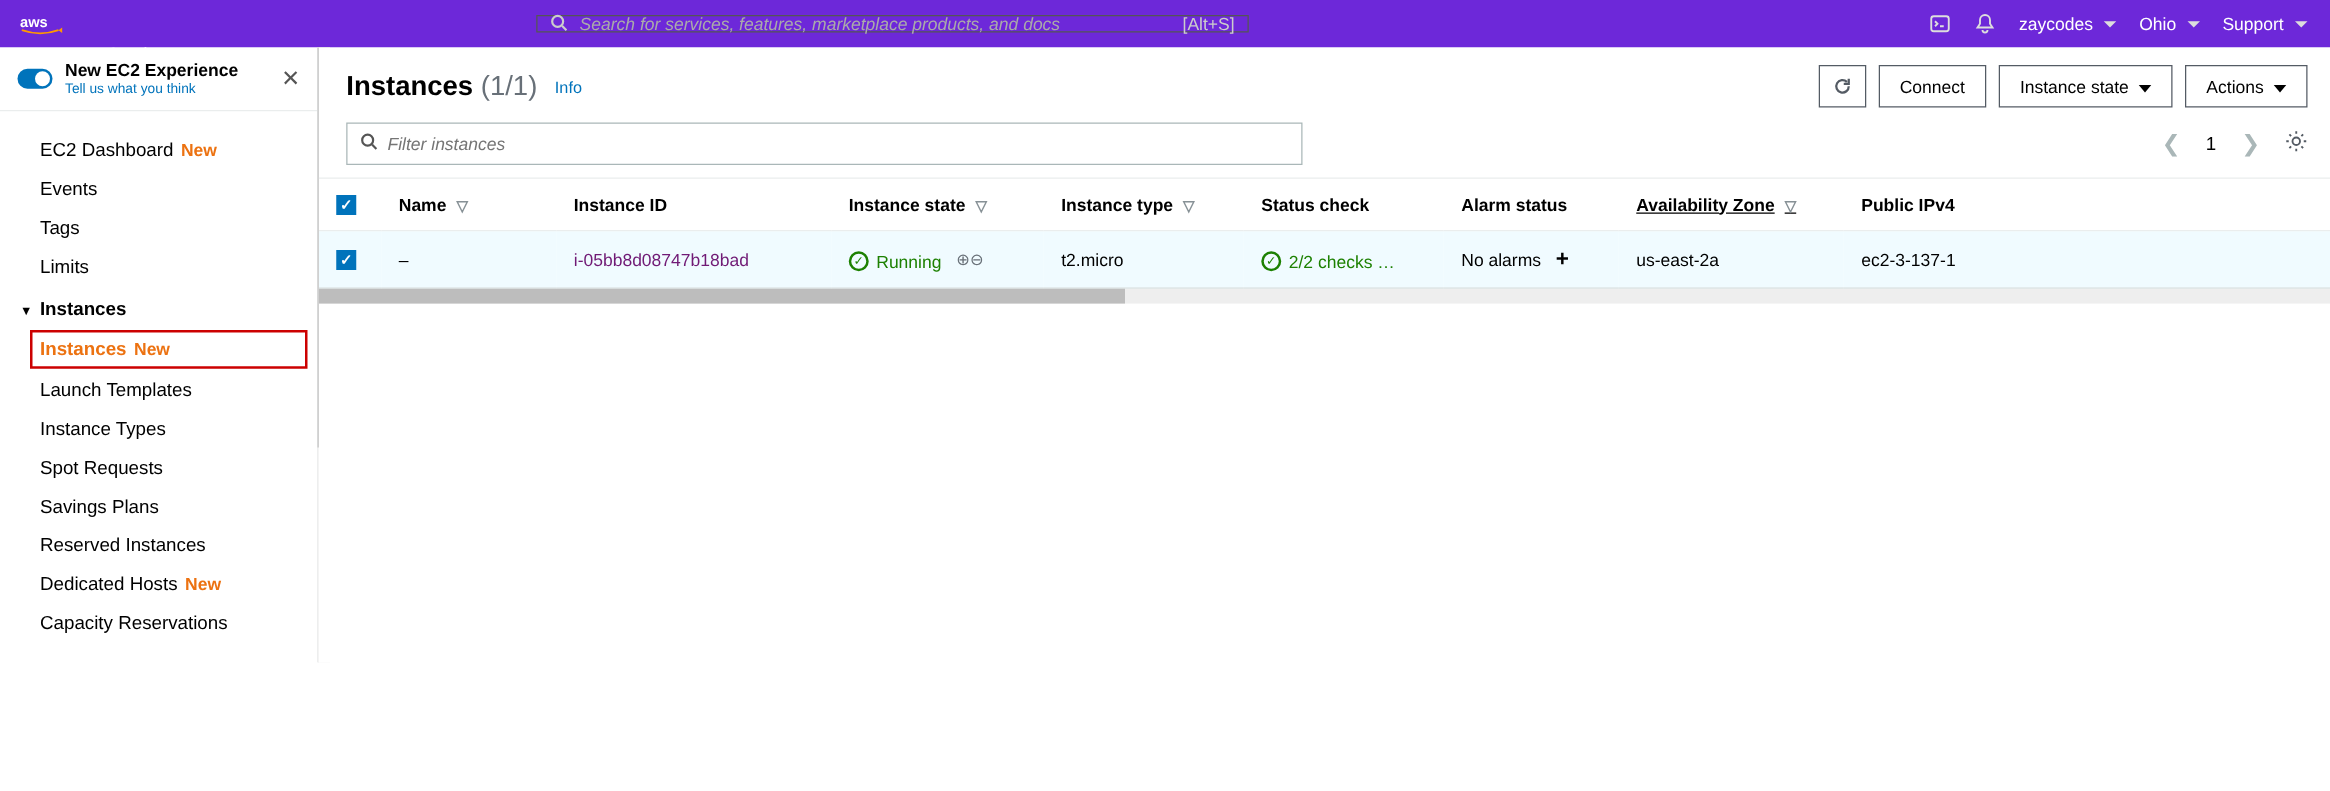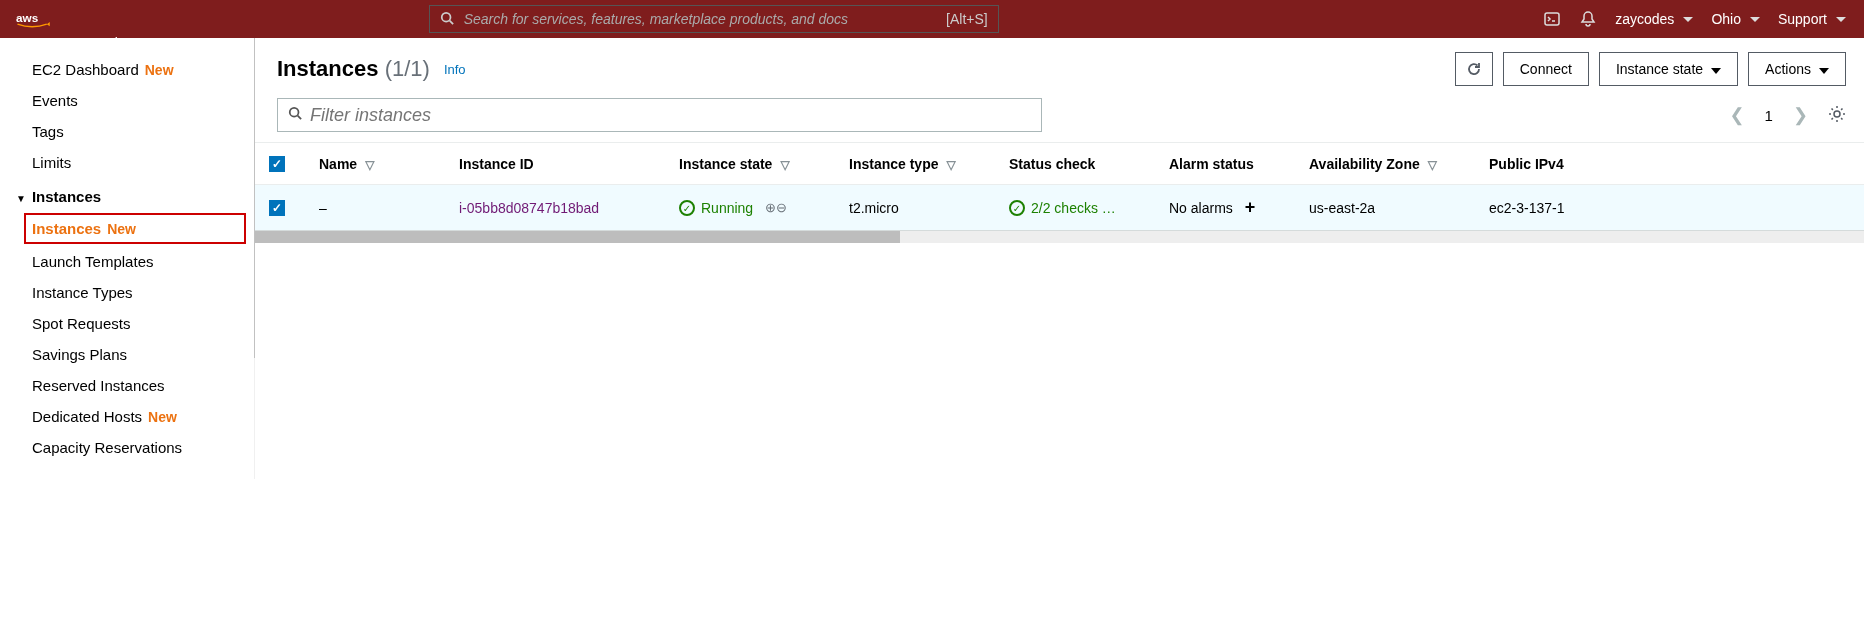--- a/index.html
+++ b/index.html
@@ -1,24 +1,24 @@
 <!DOCTYPE html>
 <html><head>
 <meta charset="utf-8">
 <style>
   * { box-sizing: border-box; margin: 0; padding: 0; font-family: "Amazon Ember", Arial, sans-serif; }
   body { background: #fff; color: #000; width: 1864px; }
   
   
-  .topnav { background: #7f1d1d; height: 38px; display: flex; align-items: center; color: #fff; font-size: 14px; }
+  .topnav { background: #6d28d9; height: 38px; display: flex; align-items: center; color: #fff; font-size: 14px; }
   .logo { padding: 0 16px 0 16px; display:flex; align-items:center;}
   .logo svg { height: 18px; }
   .services { padding: 0 10px; cursor: pointer; display:flex; align-items:center; gap:6px;margin-top:48px;}
   .search-wrap { margin-left: 260px; }
-  .search-box { width: 570px; height: 28px; border: 1px solid #555; background: transparent; display: flex; align-items: center; padding: 0 10px; color: #aaa; font-style: italic; font-size: 14px; }
+  .search-box { width: 570px; height: 14px; border: 1px solid #555; background: transparent; display: flex; align-items: center; padding: 0 10px; color: #aaa; font-style: italic; font-size: 14px; }
   .search-box .mag { font-style: normal; margin-right: 10px; color:#ccc;}
   .search-box .shortcut { margin-left: auto; font-style: normal; color:#ccc;text-align:center; }
   .nav-right { margin-left: auto; display: flex; align-items: center; gap: 18px; padding-right: 18px; }
   .nav-right .item { display:flex; align-items:center; gap:6px; cursor:pointer; }
   .caret-down::after { content:""; display:inline-block; border-left:5px solid transparent; border-right:5px solid transparent; border-top:5px solid #ddd; margin-left:3px; vertical-align:middle;}
   .nav-icon { width:18px; height:18px; display:inline-flex; align-items:center; justify-content:center;}
   .ico-bell svg, .ico-shell svg { stroke:#ddd; fill:none;}
   
   
   .body-wrap { display:flex; }
@@ -53,21 +53,21 @@
   .btn.icon-only { padding:0 10px;}
   .btn.primary { background:#ec7211; color:#fff; border-color:#ec7211; font-weight:700;}
   .btn-split { display:flex;}
   .btn-split .btn.primary.drop { border-left:1px solid #d76a10; padding:0 10px;}
   .btn .dd::after{content:"";display:inline-block;border-left:5px solid transparent;border-right:5px solid transparent;border-top:6px solid currentColor;}
   .refresh-ico{ width:16px;height:16px; stroke:#545b64; fill:none;}
   
   .filter-row { padding:0 18px 10px 22px; display:flex; align-items:center; gap:20px;}
   .filter-box { flex:none; width:765px; height:34px; border:1px solid #aab7b8; display:flex; align-items:center; padding:0 10px; color:#687078;}
   .filter-box .mag{ margin-right:8px; color:#555;}
-  .filter-box input{ border:none; outline:none; font-size:18px; font-style:italic; width:100%; color:#000;}
+  .filter-box input{ border:none; outline:none; font-size:14px; font-style:italic; width:100%; color:#000;}
   .pager { margin-left:auto; display:flex; align-items:center; gap:20px; font-size:15px;}
   .pager .chev{ color:#aab7b8; font-size:18px; cursor:pointer;}
   .pager .gear{ cursor:pointer;}
   
   
   .tbl-wrap { border-top:1px solid #eaeded; overflow-x:hidden; }
   table.grid { width: 1660px; border-collapse:collapse; font-size:14px;}
   table.grid th { text-align:left; font-weight:700; padding:12px 14px; border-bottom:1px solid #eaeded; color:#000; white-space:nowrap;}
   table.grid td { padding:12px 14px; border-bottom:1px solid #d5dbdb; white-space:nowrap;}
   table.grid tbody tr { background:#f0fbff; border-top:1px solid #0073bb; border-bottom:1px solid #0073bb;}
@@ -131,20 +131,28 @@
         <span>Support</span>
       </span>
   </div>
 </div>
 
 <div class="body-wrap">
 
   <div class="sidebar">
     <div class="sidebar-scroll-track"></div>
     <div class="sidebar-scroll"></div>
+    <div class="new-exp">
+      <div class="toggle"></div>
+      <div class="new-exp-text">
+        <div class="title">New EC2 Experience</div>
+        <div class="sub">Tell us what you think</div>
+      </div>
+      <div class="close">✕</div>
+    </div>
     <div class="side-links">
       <div class="lnk"><span>EC2 Dashboard</span><span class="badge-new">New</span></div>
       <div class="lnk">Events</div>
       <div class="lnk">Tags</div>
       <div class="lnk">Limits</div>
 
       <div class="grp">Instances</div>
 
       <div class="lnk active active-highlight"><span>Instances</span><span class="badge-new">New</span></div>
       <div class="lnk">Launch Templates</div>
@@ -208,21 +216,21 @@
       <table class="grid">
         <thead>
           <tr>
             <th style="width:50px;"><span class="ckbox"></span></th>
             <th style="width:140px;"><span>Name</span><span class="sort-caret">▽</span></th>
             <th style="width:220px;"><span>Instance ID</span></th>
             <th style="width:170px;"><span>Instance state</span><span class="sort-caret">▽</span></th>
             <th style="width:160px;"><span>Instance type</span><span class="sort-caret">▽</span></th>
             <th style="width:160px;"><span>Status check</span></th>
             <th style="width:140px;"><span>Alarm status</span></th>
-            <th style="width:180px;"><span>Availability Zone</span><span class="sort-caret">▽</span></th>
+            <th style="width:180px;text-decoration:underline;"><span>Availability Zone</span><span class="sort-caret">▽</span></th>
             <th><span>Public IPv4</span></th>
           </tr>
         </thead>
         <tbody>
           <tr>
             <td><span class="ckbox"></span></td>
             <td>–</td>
             <td><span class="link">i-05bb8d08747b18bad</span></td>
             <td>
               <span class="status-ok">

